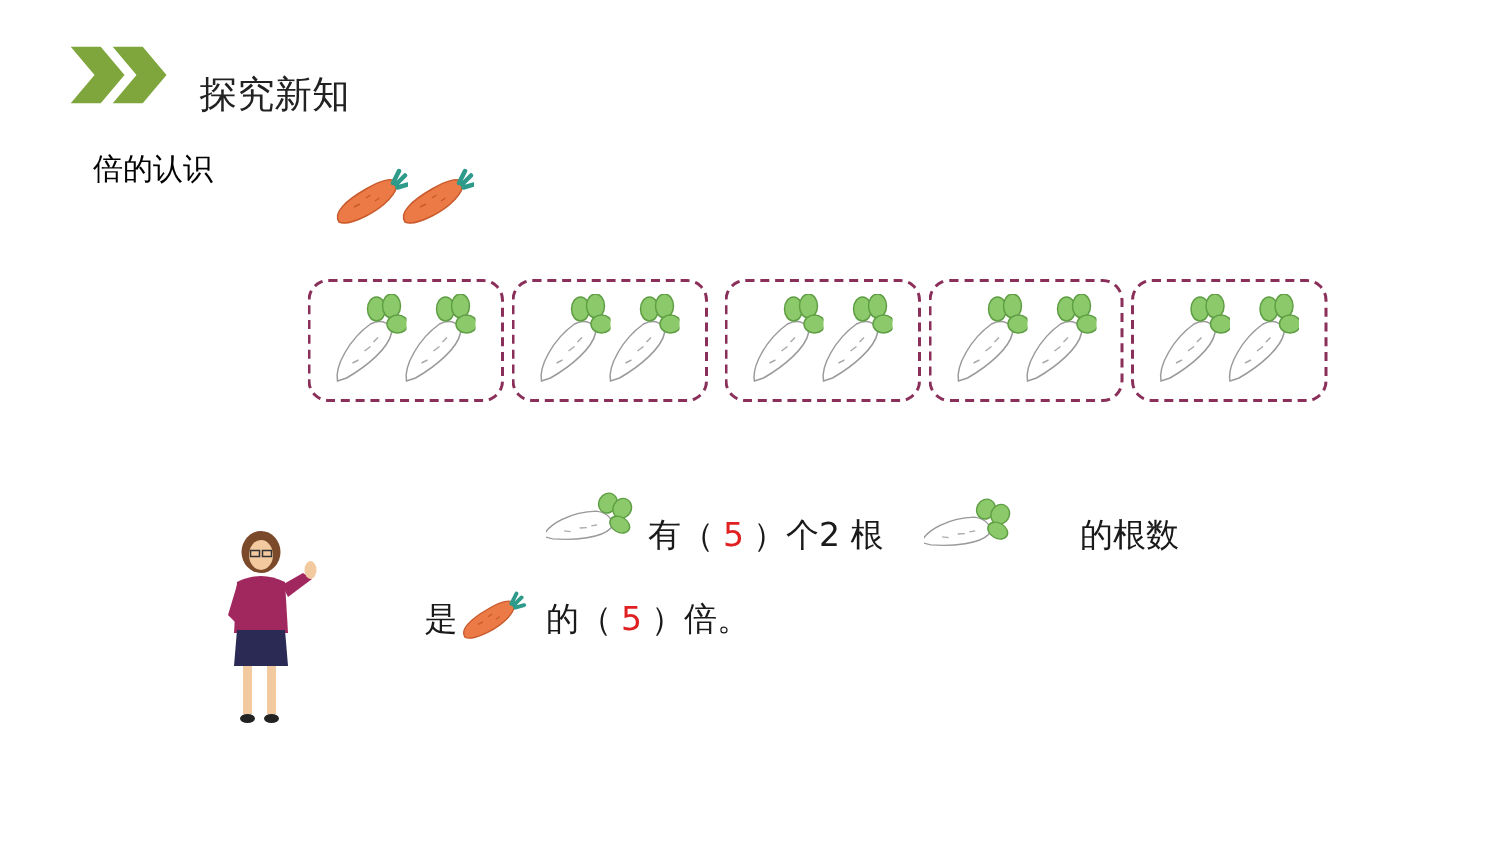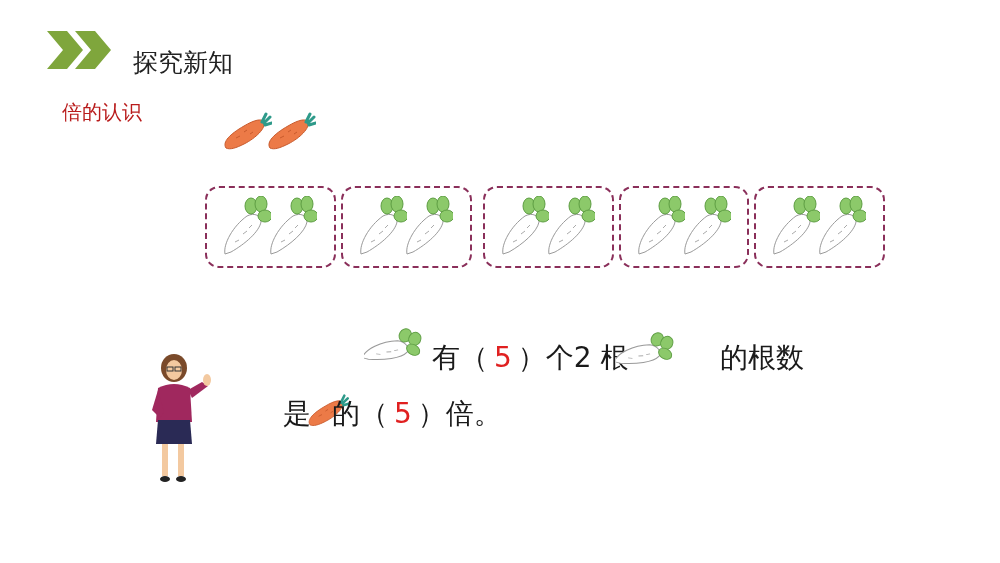--- a/index.html
+++ b/index.html
@@ -1,23 +1,23 @@
 <!DOCTYPE html>
 <html><head>
 <meta charset="utf-8">
 <style>
   html, body { margin:0; padding:0; }
   body { width:1000px; height:563px; background:#ffffff; position:relative; overflow:hidden;
          font-family:"DejaVu Sans","Liberation Sans",sans-serif; color:#1a1a1a; }
   .abs { position:absolute; }
   .chev { position:absolute; top:31px; left:47px; width:66px; height:38px; }
   .title { position:absolute; left:133px; top:34px; font-size:25px; line-height:32px; color:#222;margin-top:13px; }
-  .subtitle { position:absolute; left:62px; top:98px; font-size:20px; line-height:28px; color:#b91c1c; }
+  .subtitle { position:absolute; left:62px; top:98px; font-size:20px; line-height:28px; color:#000000; }
   .box { position:absolute; top:186px; height:82px; border:2px dashed #8a2f5a; border-radius:14px; box-sizing:border-box; }
-  .sent { position:absolute; font-size:28px; line-height:28px; color:#1a1a1a; white-space:nowrap; }
+  .sent { position:absolute; font-size:22px; line-height:28px; color:#1a1a1a; white-space:nowrap; }
   .red { color:#e02020; }
   svg { display:block; }
 </style>
 </head>
 <body>
 
 <div class="chev">
   <svg width="66" height="38" viewBox="0 0 66 38">
     <polygon points="0,0 20,0 36,19 20,38 0,38 16,19" fill="#7fa63c"></polygon>
     <polygon points="28,0 48,0 64,19 48,38 28,38 44,19" fill="#7fa63c"></polygon>
@@ -131,15 +131,15 @@
     </svg>
 </div>
 <div class="sent" style="left:720px;top:344px;">的根数</div>
 
 <div class="sent" style="left:283px;top:400px;">是</div>
 <div class="abs" style="left:304px;top:394px;">
   <svg width="48" height="36" viewBox="0 0 50 42">
       <use href="#carrot"></use>
     </svg>
 </div>
-<div class="sent" style="left:332px;top:400px;">
+<div class="sent" style="left:364px;top:400px;">
   <span>的（</span><span class="red" style="margin:0 6px;">5</span><span>）倍。</span>
 </div>
 
 </body></html>

